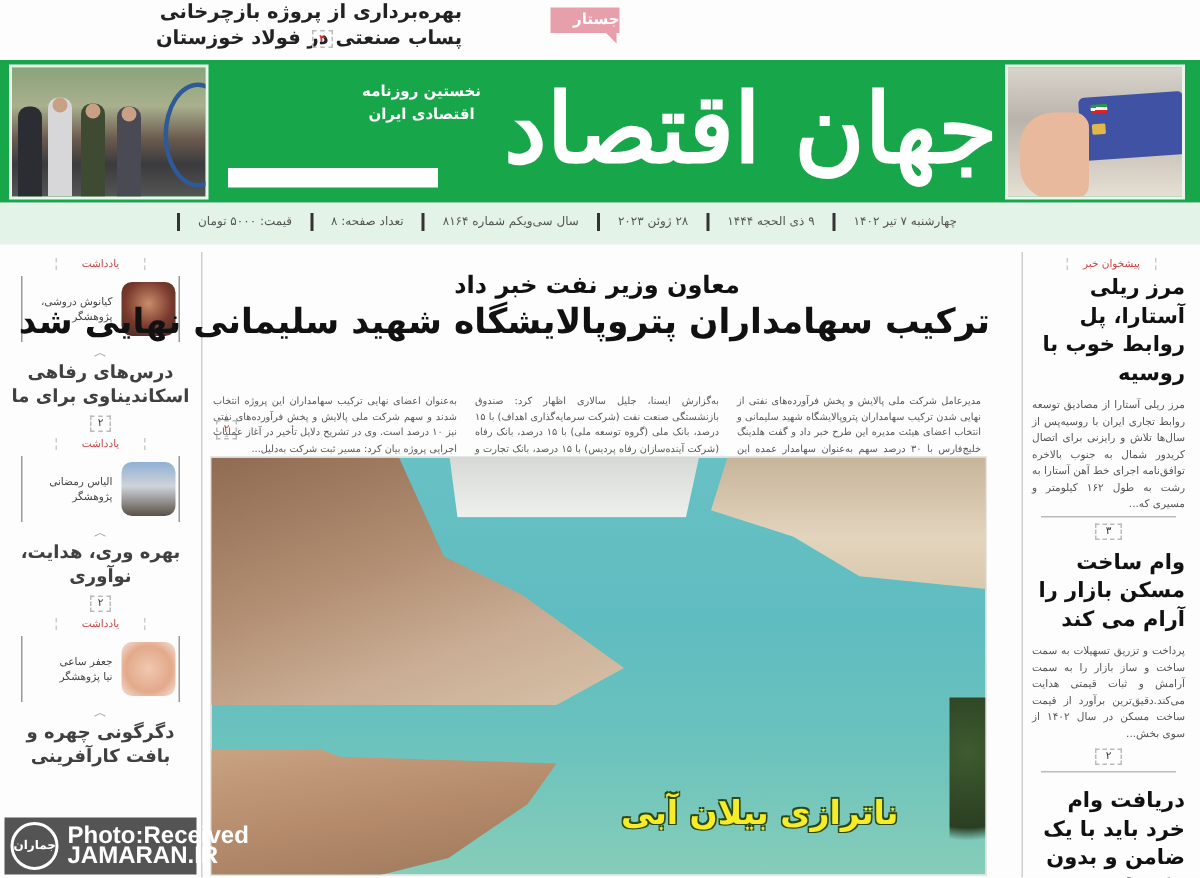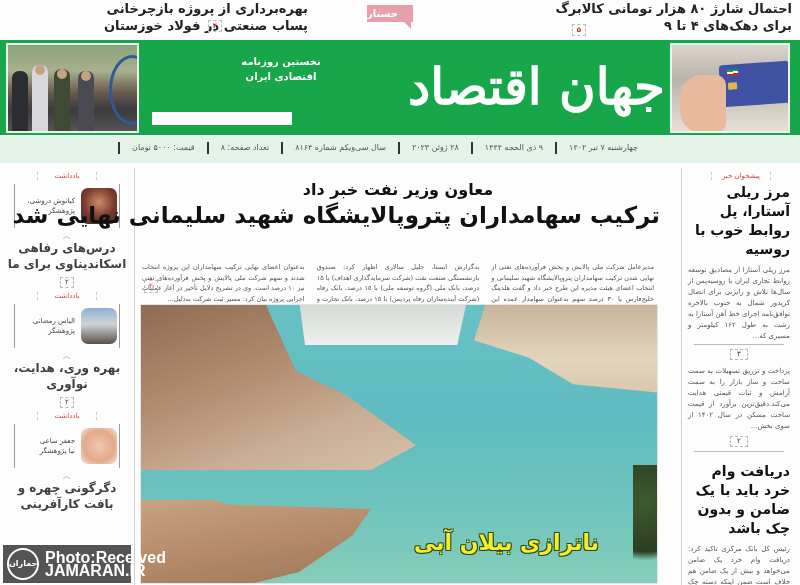--- a/index.html
+++ b/index.html
@@ -7,40 +7,40 @@
   .page { position: relative; width: 800px; height: 585px; background: #fdfdfd; direction: rtl; }
 
   
   .teaser { position: absolute; top: 0; height: 38px; font-weight: bold; color: #222; font-size: 13px; line-height: 17px; }
   .teaser.right { right: 8px; width: 300px; text-align: right; }
   .teaser.left { left: 8px; width: 300px; text-align: right; }
   .teaser .pg { position: absolute; width: 14px; height: 12px; border: 1px dashed #bbb; font-size: 7px; color: #c33; text-align: center; line-height: 10px; }
   .teaser.right .pg { left: 80px; top: 24px; }
   .teaser.left .pg { left: 200px; top: 20px; }
 
-  .special-tag { position: absolute; left: 367px; top: 5px; width: 46px; height: 17px; background: #e7a0ab; color: #fff; font-size: 10px; font-weight: bold; text-align: left; line-height: 17px; }
+  .special-tag { position: absolute; left: 367px; top: 5px; width: 46px; height: 17px; background: #e7a0ab; color: #fff; font-size: 10px; font-weight: bold; text-align: right; line-height: 17px; }
   .special-tag::after { content: ""; position: absolute; right: 2px; bottom: -7px; border-left: 7px solid transparent; border-top: 7px solid #e7a0ab; }
 
   
   .masthead { position: absolute; top: 40px; left: 0; width: 800px; height: 95px; background: #18a64a; }
   .mast-photo-left { position: absolute; left: 6px; top: 43px; width: 133px; height: 90px; border: 2px solid #e8f6ec;
     background: linear-gradient(180deg, #8aa37a 0%, #a9b08e 30%, #6b5b4f 55%, #3b3a3d 75%, #555 100%); overflow: hidden; }
   .mast-photo-left .fig { position: absolute; bottom: 0; width: 16px; background: #2c2c33; border-radius: 7px 7px 0 0; }
   .mast-photo-left .head { position: absolute; width: 10px; height: 10px; border-radius: 50%; background: #c8a184; }
   .mast-photo-left .wheel { position: absolute; right: -18px; top: 10px; width: 46px; height: 70px; border-radius: 50%; border: 3px solid #2e5a96; }
   .mast-photo-right { position: absolute; right: 10px; top: 43px; width: 120px; height: 90px; border: 2px solid #e8f6ec;
     background: linear-gradient(180deg, #d9d4cc 0%, #b9b3ab 40%, #e6dfd4 100%); overflow: hidden; }
   .mast-photo-right .card { position: absolute; left: 48px; top: 18px; width: 70px; height: 42px; background: #3f52a4; border-radius: 4px; transform: rotate(-4deg); }
   .mast-photo-right .chip { position: absolute; left: 8px; top: 18px; width: 9px; height: 7px; background: #e2b84a; border-radius: 1px; }
   .mast-photo-right .flag { position: absolute; left: 8px; top: 5px; width: 11px; height: 6px; background: linear-gradient(180deg,#2a9a45 33%,#fff 33%,#fff 66%,#d22 66%); }
   .mast-photo-right .hand { position: absolute; left: 8px; top: 30px; width: 46px; height: 58px; background: #e9b99e; border-radius: 22px 10px 10px 22px; }
   .mast-photo-right .red { position: absolute; left: 18px; top: 48px; width: 22px; height: 24px; background: #d44a3a; border-radius: 50%; opacity: .8; }
 
   .logo { position: absolute; left: 150px; top: 40px; width: 515px; height: 95px; color: #ffffff; }
-  .logo .main { position: absolute; right: 0; top: 2px; font-size: 50px; font-weight: bold; letter-spacing: -2px; line-height: 90px; font-family: "DejaVu Serif", serif; }
+  .logo .main { position: absolute; right: 0; top: 2px; font-size: 64px; font-weight: bold; letter-spacing: -2px; line-height: 90px; font-family: "DejaVu Serif", serif; }
   .logo .bar { position: absolute; left: 2px; bottom: 10px; width: 140px; height: 13px; background: #fff; }
   .logo .sub { position: absolute; left: 86px; top: 14px; width: 90px; text-align: center; font-size: 10px; line-height: 15px; font-weight: bold; }
 
   
   .info { position: absolute; top: 136px; left: 0; width: 800px; height: 27px; background: #e4f3e8; }
   .info-inner { position: absolute; right: 150px; top: 7px; display: flex; flex-direction: row; gap: 0; font-size: 8px; color: #555; }
   .info-inner span { padding: 0 12px; }
   .info-inner .sep { width: 2px; height: 12px; background: #333; padding: 0; margin-top: -1px; }
 
   
@@ -82,25 +82,20 @@
   
   .watermark { position: absolute; left: 3px; top: 545px; width: 128px; height: 38px; background: rgba(60,60,60,0.88); display: flex; align-items: center; gap: 6px; padding-left: 4px; direction: ltr; }
   .watermark .logo-c { width: 32px; height: 32px; border-radius: 50%; border: 2px solid #fff; color: #fff; font-size: 8px; text-align: center; line-height: 28px; font-weight: bold; }
   .watermark .wt { color: #fff; font-size: 16px; line-height: 13px; font-family: "Liberation Sans", sans-serif; font-weight: bold; }
 </style>
 </head>
 <body>
 
 <div class="page">
 
-  <div class="teaser right">
-    <div>احتمال شارژ ۸۰ هزار تومانی کالابرگ</div>
-    <div>برای دهک‌های ۴ تا ۹</div>
-    <span class="pg">۵</span>
-  </div>
   <div class="teaser left">
     <div>بهره‌برداری از پروژه بازچرخانی</div>
     <div>پساب صنعتی در فولاد خوزستان</div>
     <span class="pg">۴</span>
   </div>
   <div class="special-tag">جستار</div>
 
   <div class="masthead"></div>
   <div class="mast-photo-left">
     <div class="fig" style="left:4px;height:60px;"></div>
@@ -148,20 +143,21 @@
 
   <div class="col-right">
     <div class="sec-label">پیشخوان خبر</div>
     <div class="r-item">
       <h3>مرز ریلی آستارا، پل روابط خوب با روسیه</h3>
       <p>مرز ریلی آستارا از مصادیق توسعه روابط تجاری ایران با روسیه‌پس از سال‌ها تلاش و رایزنی برای اتصال کریدور شمال به جنوب بالاخره توافق‌نامه اجرای خط آهن آستارا به رشت به طول ۱۶۲ کیلومتر و مسیری که...</p>
       <div class="rule"></div>
       <span class="pg">۳</span>
     </div>
     <div class="r-item" style="margin-top:6px;">
+      <h3>وام ساخت مسکن بازار را آرام می کند</h3>
       <p>پرداخت و تزریق تسهیلات به سمت ساخت و ساز بازار را به سمت آرامش و ثبات قیمتی هدایت می‌کند.دقیق‌ترین برآورد از قیمت ساخت مسکن در سال ۱۴۰۲ از سوی بخش...</p>
       <span class="pg">۲</span>
       <div class="rule"></div>
     </div>
     <div class="r-item" style="margin-top:10px;">
       <h3>دریافت وام خرد باید با یک ضامن و بدون چک باشد</h3>
       <p>رئیس کل بانک مرکزی تاکید کرد: دریافت وام خرد یک ضامن می‌خواهد و بیش از یک ضامن هم خلاف است ضمن اینکه دسته چک هم نمی‌خواهد.</p>
 
     </div>
   </div>

